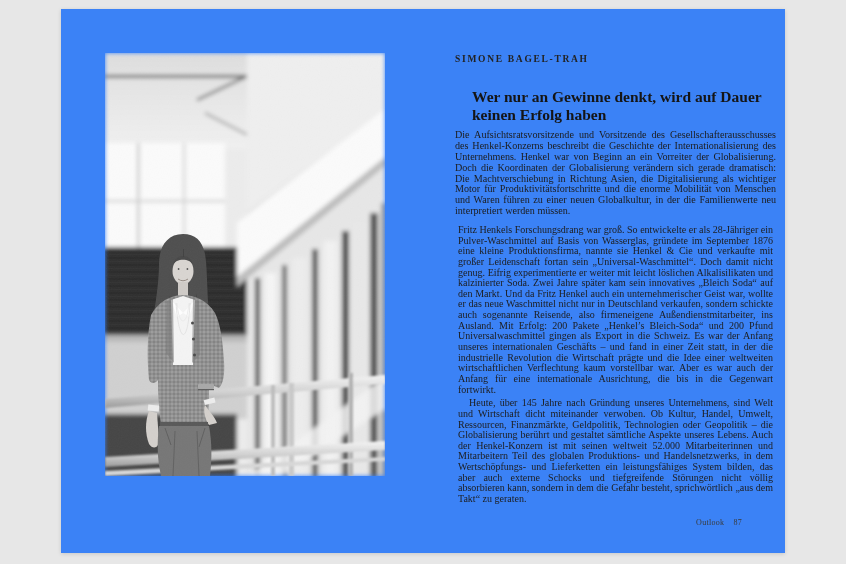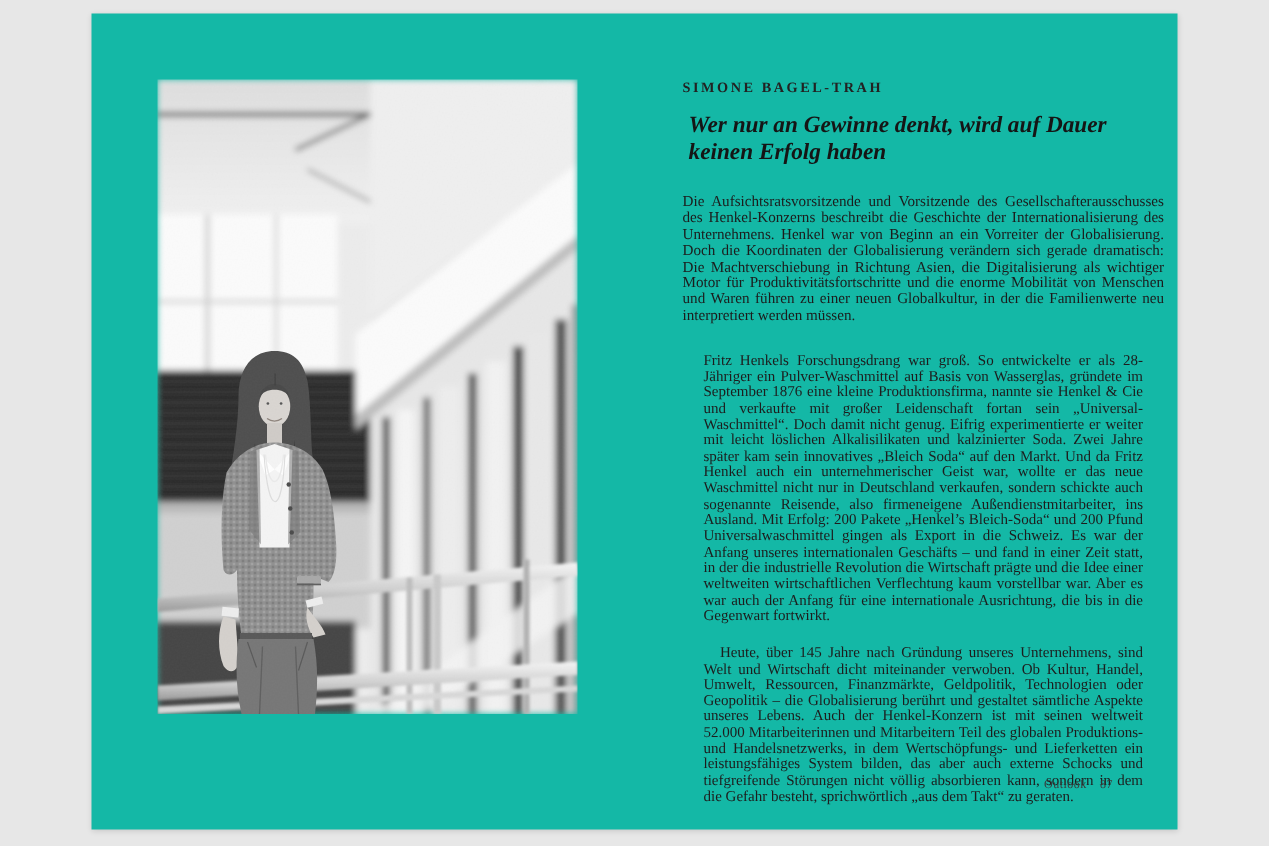--- a/index.html
+++ b/index.html
@@ -3,52 +3,52 @@
 <meta charset="utf-8">
 <style>
   html,body{margin:0;padding:0;}
   body{
     width:846px;height:564px;position:relative;overflow:hidden;
     background:#e7e7e7;
     font-family:"Liberation Serif","DejaVu Serif",serif;
   }
   .page{
     position:absolute;left:61px;top:9px;width:724px;height:544px;
-    background:#14b8a6;
+    background:#3b82f6;
     box-shadow:0 1px 4px rgba(0,0,0,0.14);
     overflow:hidden;
   }
   figure.photo{
     position:absolute;left:44px;top:44px;width:280px;height:423px;margin:0;
   }
   figure.photo svg{display:block;width:280px;height:423px;}
   .article{
     position:absolute;left:394px;top:0;width:321px;height:544px;
     color:#1b1b1b;
   }
   .kicker{
     position:absolute;left:0;top:45px;
     font-size:9.5px;font-weight:bold;letter-spacing:1.7px;color:#222;
     white-space:nowrap;
   }
   h1.title{
-    position:absolute;left:0;top:62px;margin:4px;width:100%;
-    font-size:15.5px;line-height:1.18;font-weight:bold;color:#151515;font-style:italic;
+    position:absolute;left:0;top:62px;margin:17px;width:100%;
+    font-size:15.5px;line-height:1.18;font-weight:bold;color:#151515;
   }
   .lead{
     position:absolute;left:0;top:121px;margin:0;width:100%;
     font-size:10.1px;line-height:1.08;font-weight:normal;color:#1c1c1c;
     text-align:justify;hyphens:auto;-webkit-hyphens:auto;
   }
   .bodycopy{
     position:absolute;left:0;top:213px;width:100%;
     font-size:10px;line-height:1.065;color:#1d1d1d;
     text-align:justify;hyphens:auto;-webkit-hyphens:auto;
   }
-  .bodycopy p{margin:14px;}
+  .bodycopy p{margin:3px;}
   .bodycopy p + p{text-indent:11px;}
   .folio{
     position:absolute;right:43px;top:509px;
     font-size:8px;color:#3a3a3a;letter-spacing:0.3px;white-space:nowrap;font-family:Liberation Serif, serif;
   }
   .folio .num{margin-left:9px;}
 </style>
 </head>
 <body>
 

